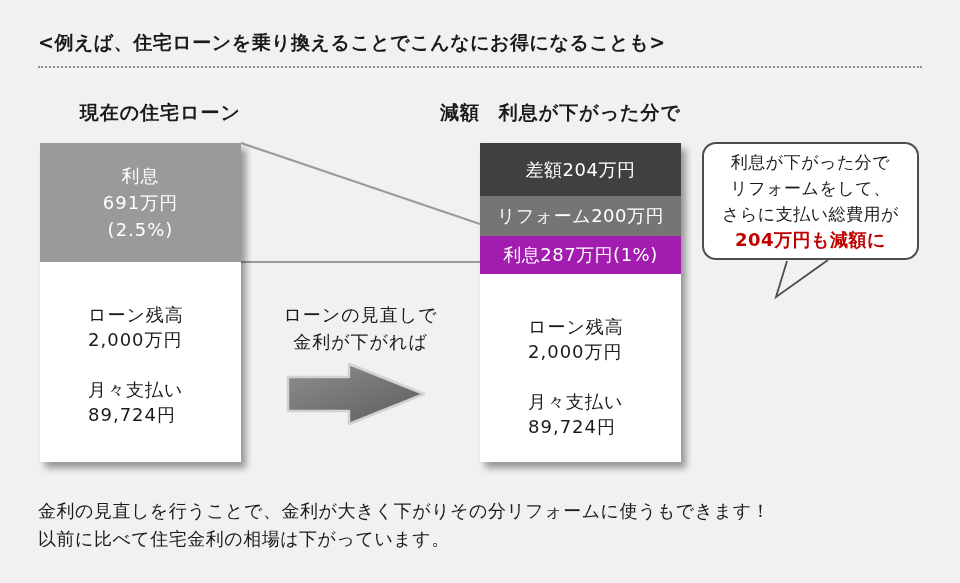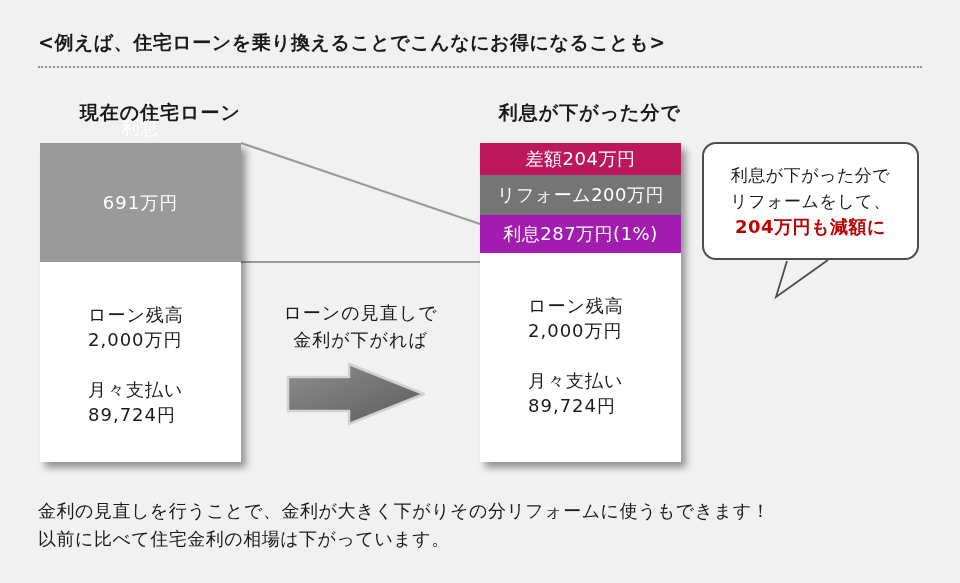--- a/index.html
+++ b/index.html
@@ -66,32 +66,31 @@
     height: 119px;
     background: #9a9a9a;
     color: #ffffff;
     display: flex;
     flex-direction: column;
     align-items: center;
     justify-content: center;
     font-size: 18px;
     line-height: 27px;
     letter-spacing: 1px;
-    gap: 48px;
   }
 
   .bar {
     display: flex;
     align-items: center;
     justify-content: center;
     color: #ffffff;
     font-size: 18px;
     letter-spacing: 0.5px;
   }
-  .bar.difference { height: 32px; background: #be185d; }
+  .bar.difference { height: 53px; background: #404040; }
   .bar.reform     { height: 40px; background: #757575; }
   .bar.interest   { height: 38px; background: #a21caf; }
 
   .detail-block {
     padding-top: 40px;
     font-size: 18px;
     line-height: 25px;
     letter-spacing: 1px;
     margin-left: 48px;
   }
@@ -100,21 +99,20 @@
   
   .reduction-note {
     position: absolute;
     left: 241px;
     top: 301px;
     width: 239px;
     text-align: center;
     font-size: 18px;
     line-height: 27px;
     letter-spacing: 1px;
-    font-family: Liberation Mono, monospace;
   }
   .arrow-wrap {
     position: absolute;
     left: 284px;
     top: 360px;
     width: 145px;
     height: 68px;
   }
 
   
@@ -161,20 +159,21 @@
   }
 </style>
 </head>
 <body>
 
 <div class="canvas">
 
   <div class="title">&lt;例えば、住宅ローンを乗り換えることでこんなにお得になることも&gt;</div>
 
   <div class="col-header current">現在の住宅ローン</div>
+  <div class="col-header reduction">減額</div>
   <div class="col-header after">利息が下がった分で</div>
 
   <svg class="overlay-svg" viewBox="0 0 960 583">
     <line x1="241" y1="143" x2="480" y2="224" stroke="#9a9a9a" stroke-width="2"></line>
     <line x1="241" y1="262" x2="480" y2="262" stroke="#9a9a9a" stroke-width="2"></line>
   </svg>
 
   <div class="loan-box left">
     <div class="interest-block">
       <div>利息</div>
@@ -222,20 +221,21 @@
       <div class="detail-group">
         <div>月々支払い</div>
         <div>89,724円</div>
       </div>
     </div>
   </div>
 
   <div class="bubble">
     <div>利息が下がった分で</div>
     <div>リフォームをして、</div>
+    <div>さらに支払い総費用が</div>
     <div class="highlight">204万円も減額に</div>
   </div>
   <svg class="bubble-tail" viewBox="0 0 75 45">
     <path d="M22,3 L11,39 L63,2" fill="#f1f1f1" stroke="#4d4d4d" stroke-width="1.8"></path>
   </svg>
 
   <div class="footer-text">
     <div>金利の見直しを行うことで、金利が大きく下がりその分リフォームに使うもできます！</div>
     <div>以前に比べて住宅金利の相場は下がっています。</div>
   </div>

